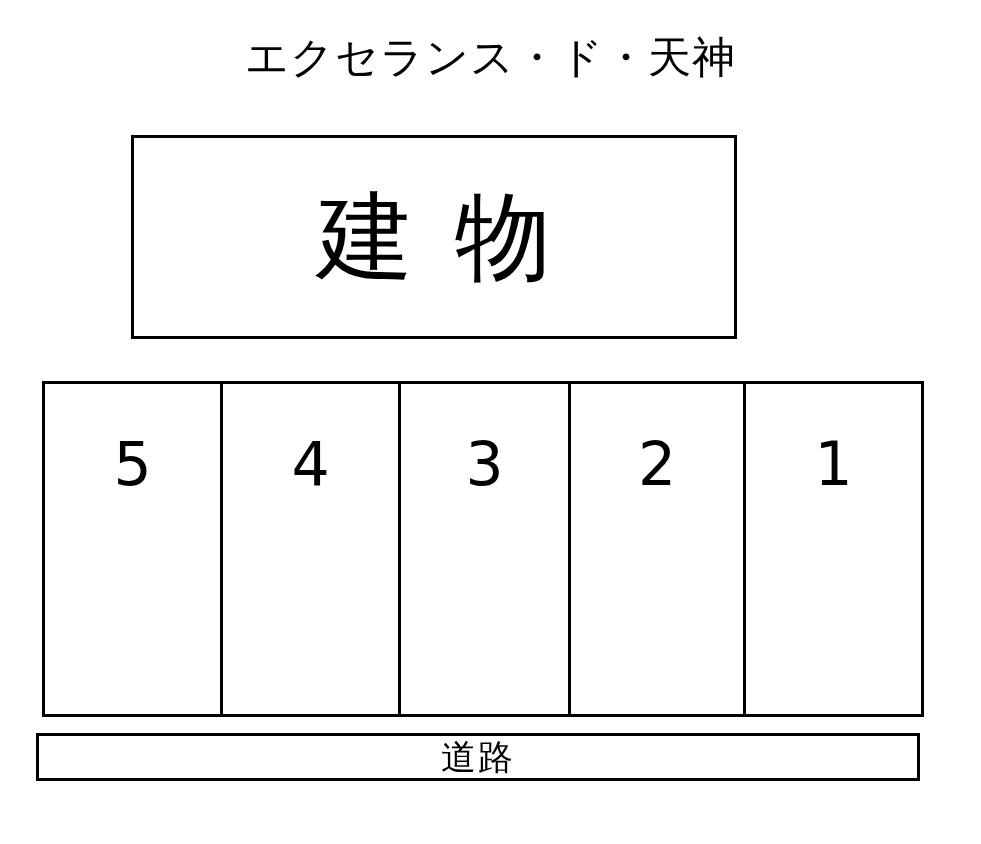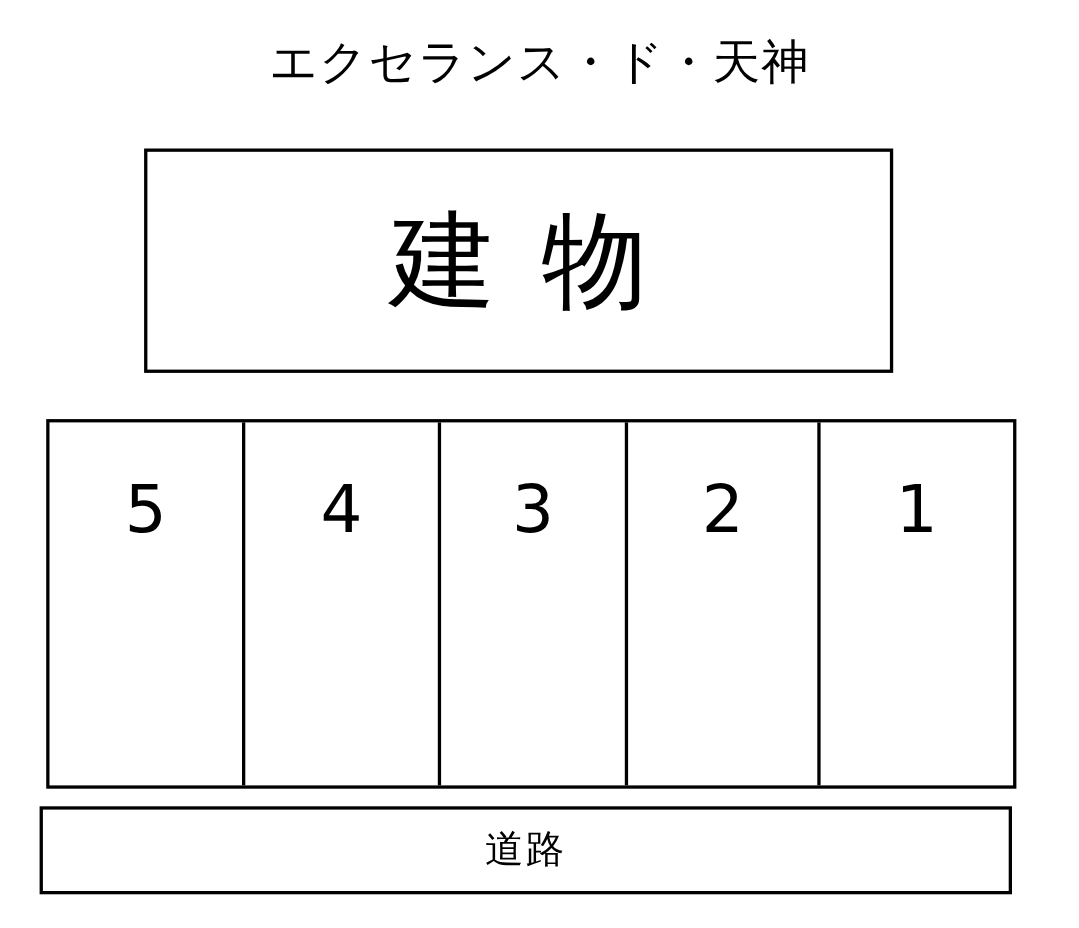--- a/index.html
+++ b/index.html
@@ -36,21 +36,21 @@
     line-height: 52px;
     letter-spacing: 1px;
     white-space: nowrap;
   }
 
   
   .building-box {
     position: absolute;
     left: 131px;
     top: 116px;
-    width: 681px;
+    width: 606px;
     height: 204px;
     border: 3px solid #000000;
     box-sizing: border-box;
     background: #ffffff;
   }
   .building-label {
     position: absolute;
     left: 0;
     top: 0;
     width: 100%;
@@ -102,21 +102,21 @@
   .w3 { width: 170px; }
   .w2 { width: 175px; }
   .w1 { width: 175px; }
 
   
   .road {
     position: absolute;
     left: 36px;
     top: 714px;
     width: 884px;
-    height: 80px;
+    height: 48px;
     border: 3px solid #000000;
     box-sizing: border-box;
     background: #ffffff;
     display: flex;
     align-items: center;
     justify-content: center;
   }
   .road-label {
     font-size: 35px;
     line-height: 40px;

